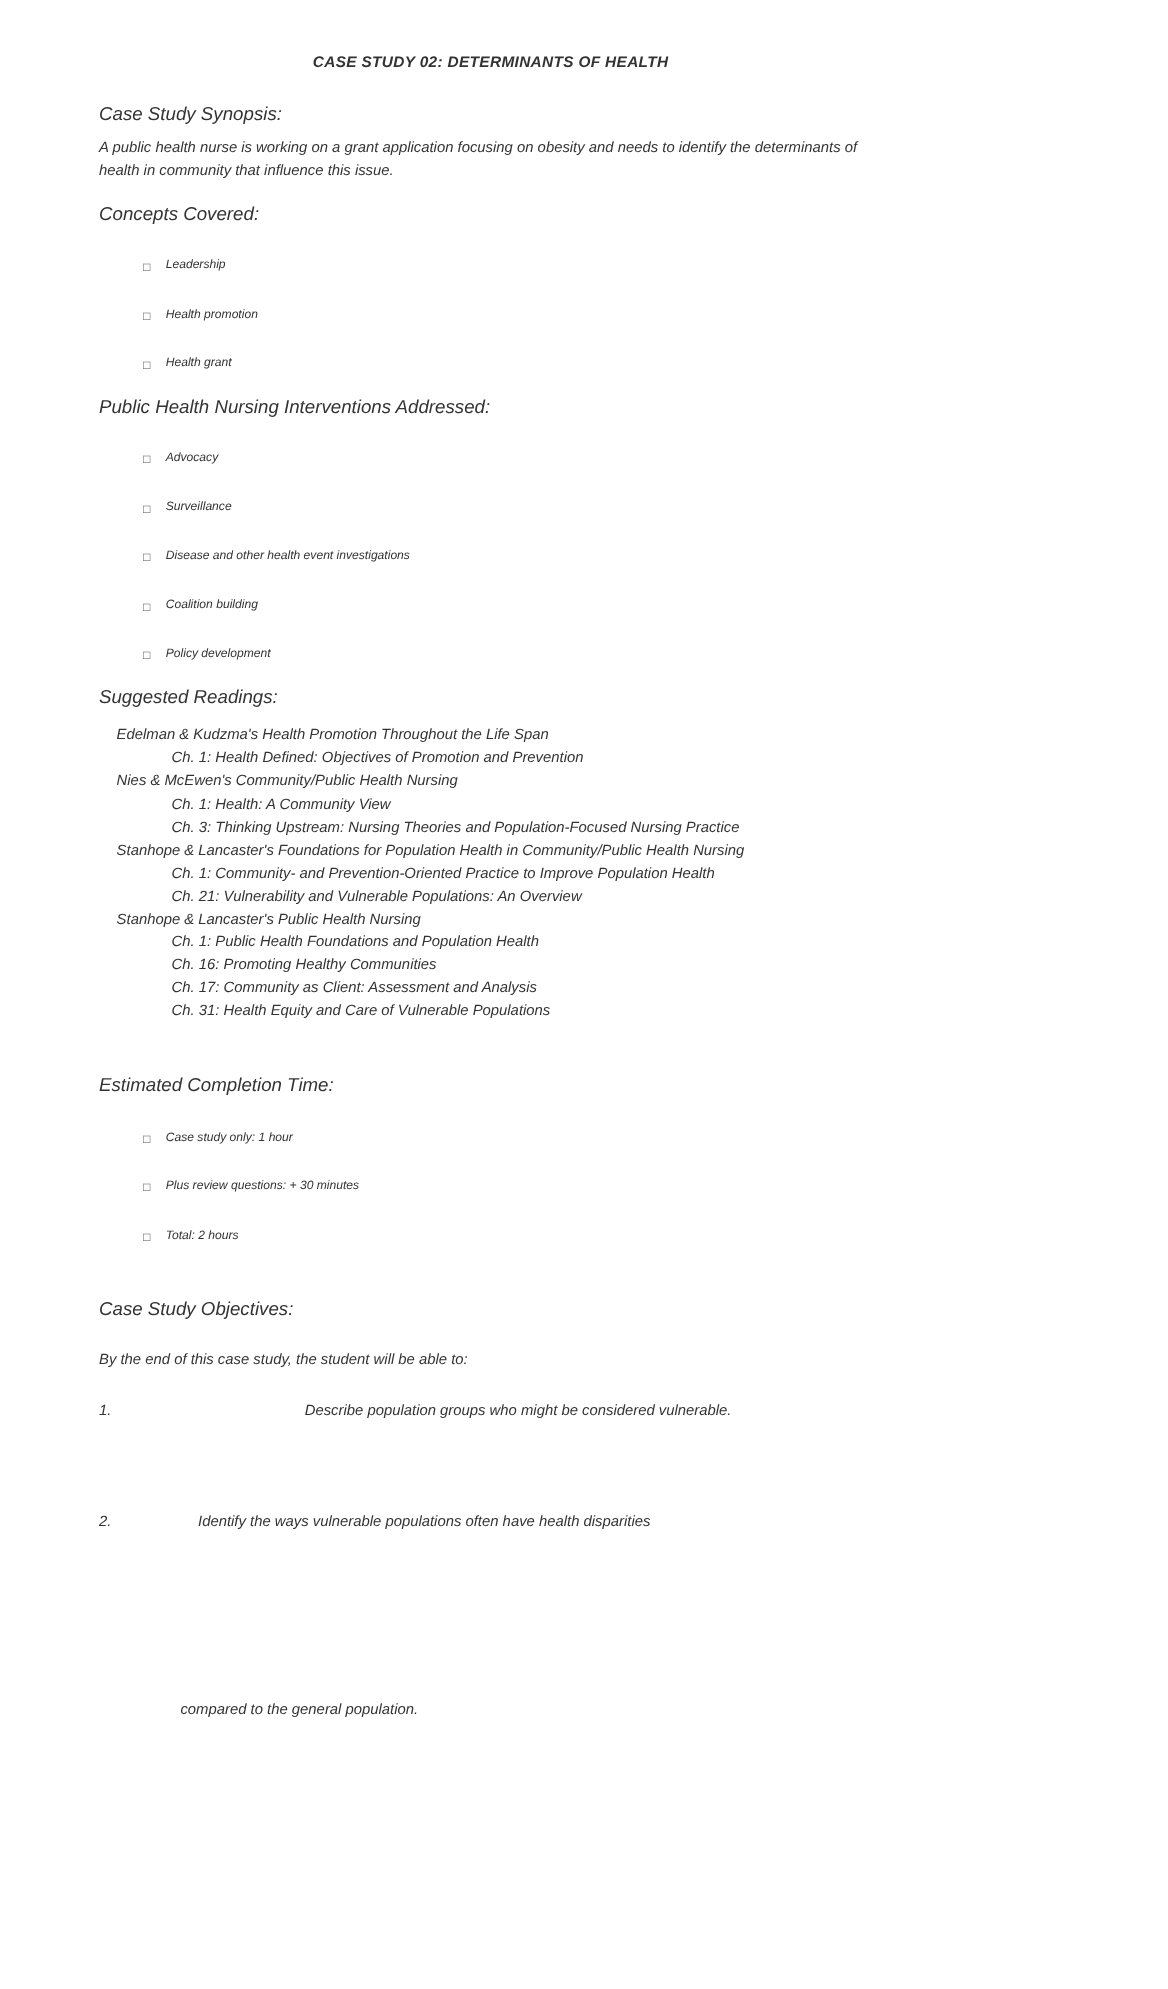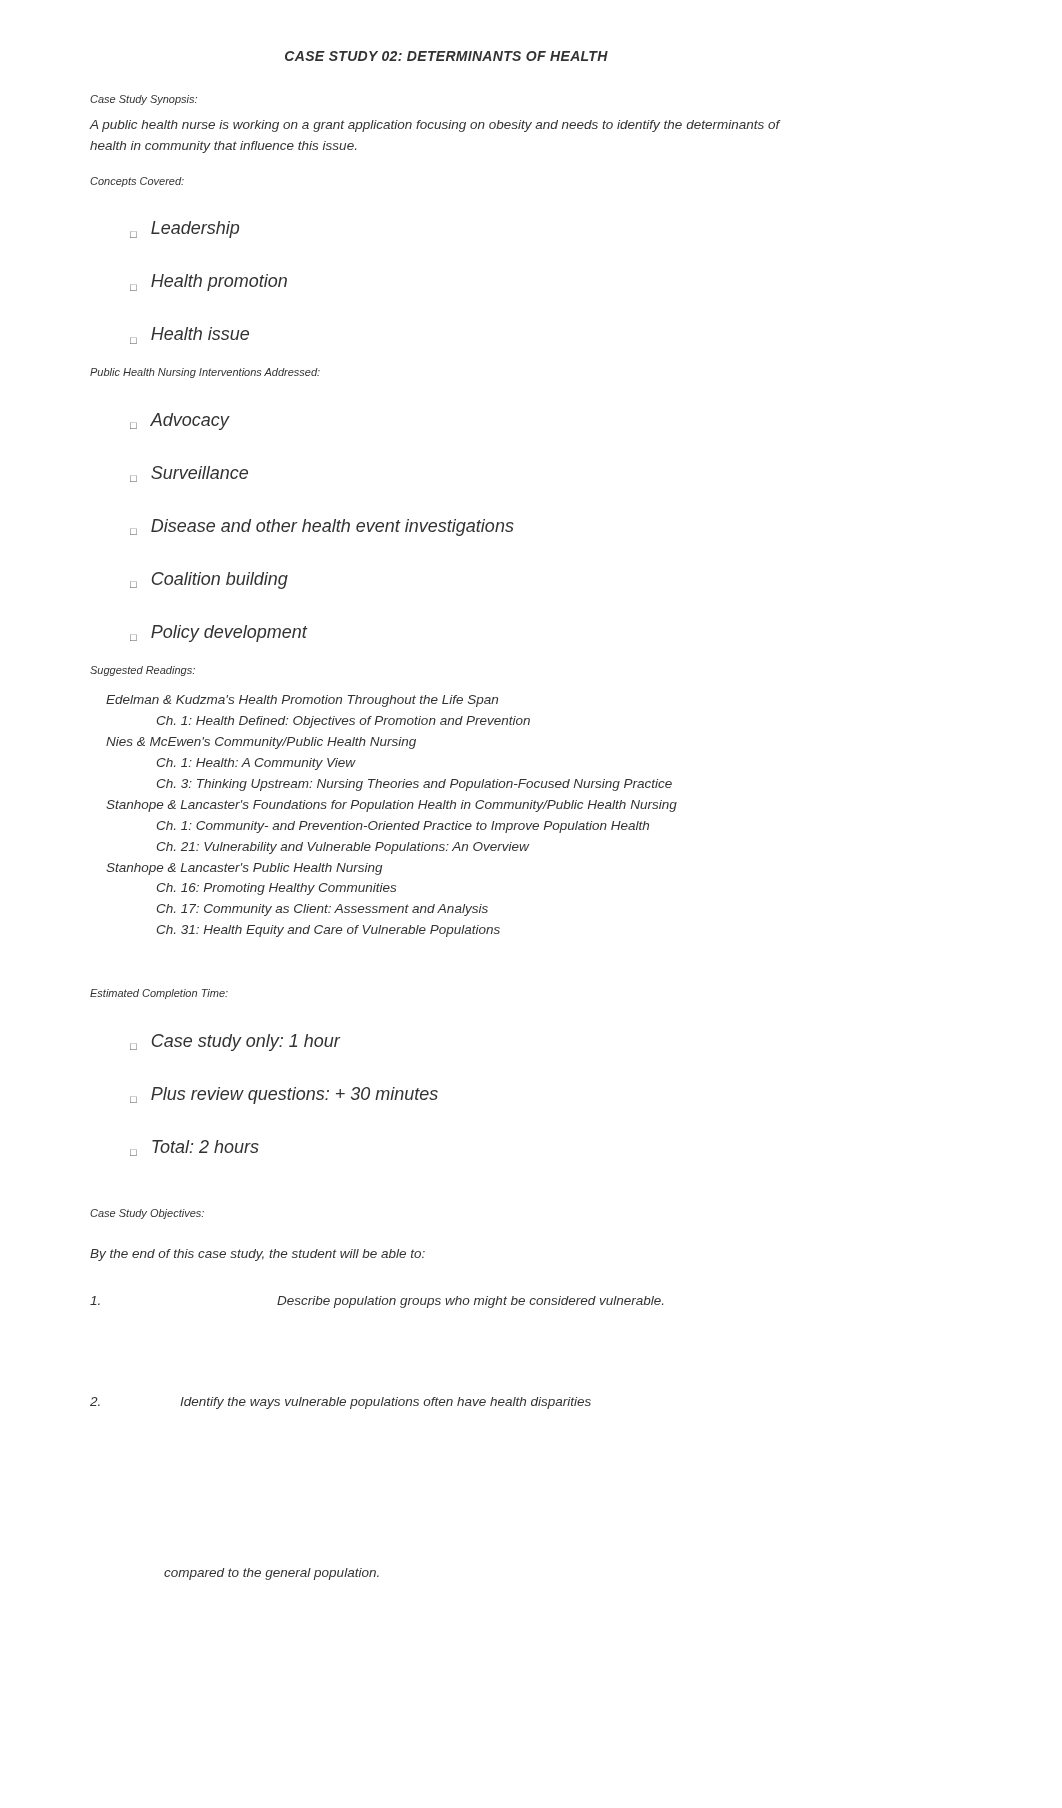--- a/index.html
+++ b/index.html
@@ -26,42 +26,42 @@
 
     .title {
       text-align: center;
       font-weight: bold;
       font-size: 14px;
       margin-bottom: 24px;
       letter-spacing: 0.3px;
     }
 
     .section-label {
-      font-size: 11px;
+      font-size: 17px;
       margin-bottom: 6px;
       margin-top: 16px;
     }
 
     .body-text {
       font-size: 13.5px;
       margin-bottom: 10px;
       line-height: 1.6;
     }
 
     .bullet-list {
       list-style: none;
       margin-left: 40px;
       margin-bottom: 12px;
     }
 
     .bullet-list li {
       display: flex;
-      align-items: flex-end;
+      align-items: flex-start;
       margin-bottom: 2px;
-      font-size: 18px;
+      font-size: 11px;
       line-height: 1.5;
       margin-top: 26px;
     }
 
     .bullet-list li::before {
       content: "\25A1";
       font-size: 11px;
       margin-right: 14px;
       margin-top: 2px;
       flex-shrink: 0;
@@ -133,21 +133,21 @@
   <div class="section-label">Concepts Covered:</div>
 
   <ul class="bullet-list">
     <li>
         <span>Leadership</span>
       </li>
     <li>
         <span>Health promotion</span>
       </li>
     <li>
-        <span>Health issue</span>
+        <span>Health grant</span>
       </li>
   </ul>
 
   <div class="section-label">Public Health Nursing Interventions Addressed:</div>
 
   <ul class="bullet-list">
     <li>
         <span>Advocacy</span>
       </li>
     <li>
@@ -172,20 +172,21 @@
 
     <div class="reading-entry">Nies &amp; McEwen's  Community/Public Health Nursing</div>
     <div class="reading-indent">Ch. 1: Health: A Community View</div>
     <div class="reading-indent">Ch. 3: Thinking Upstream: Nursing Theories and Population-Focused Nursing Practice</div>
 
     <div class="reading-entry">Stanhope &amp; Lancaster's   Foundations for Population Health in Community/Public Health Nursing</div>
     <div class="reading-indent">Ch. 1: Community- and Prevention-Oriented Practice to Improve Population Health</div>
     <div class="reading-indent">Ch. 21: Vulnerability and Vulnerable Populations: An Overview</div>
 
     <div class="reading-entry">Stanhope &amp; Lancaster's   Public Health Nursing</div>
+    <div class="reading-indent">Ch. 1: Public Health Foundations and Population Health</div>
     <div class="reading-indent">Ch. 16: Promoting Healthy Communities</div>
     <div class="reading-indent">Ch. 17: Community as Client: Assessment and Analysis</div>
     <div class="reading-indent">Ch. 31: Health Equity and Care of Vulnerable Populations</div>
   </div>
 
   <div class="divider-space"></div>
 
   <div class="section-label">Estimated Completion Time:</div>
 
   <ul class="bullet-list">

